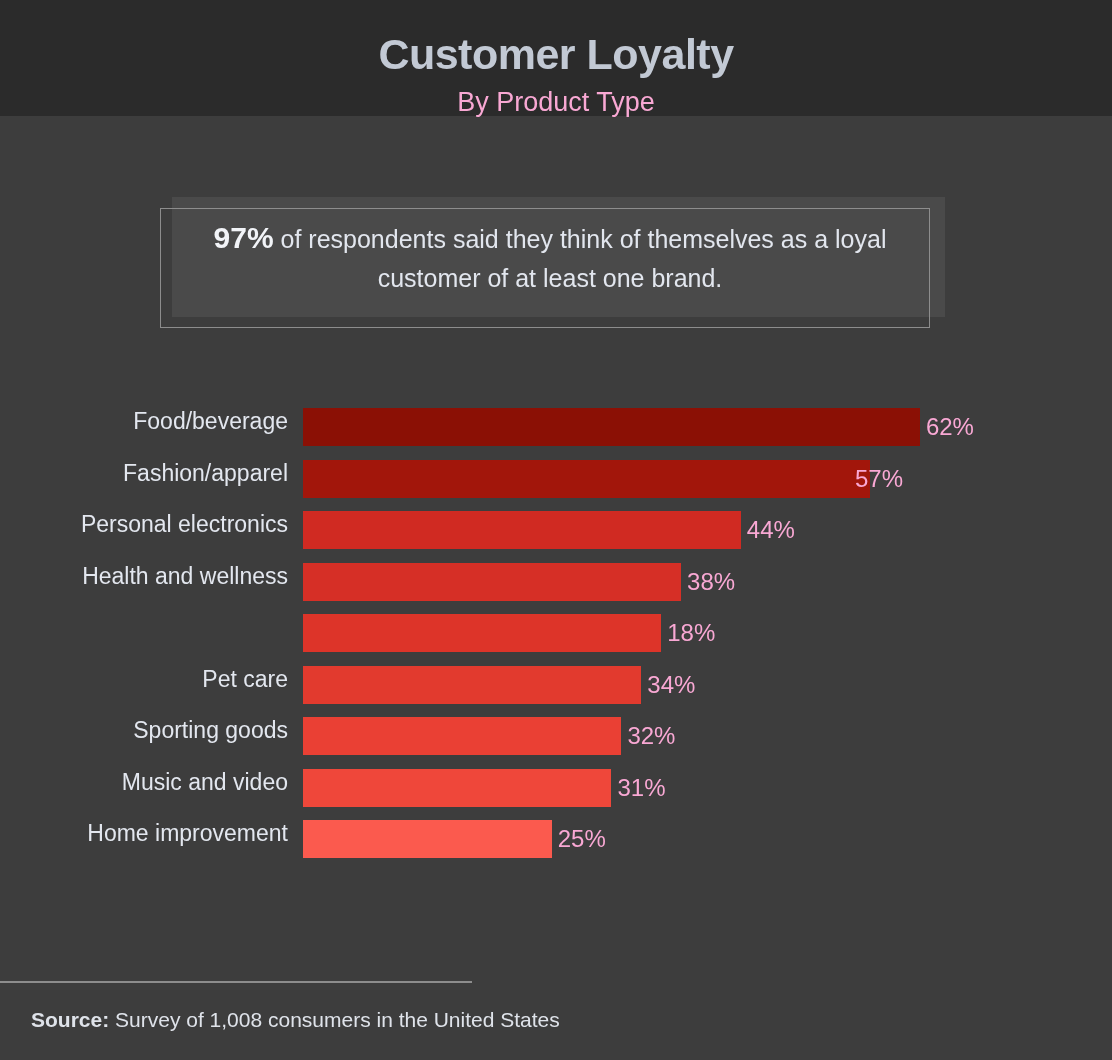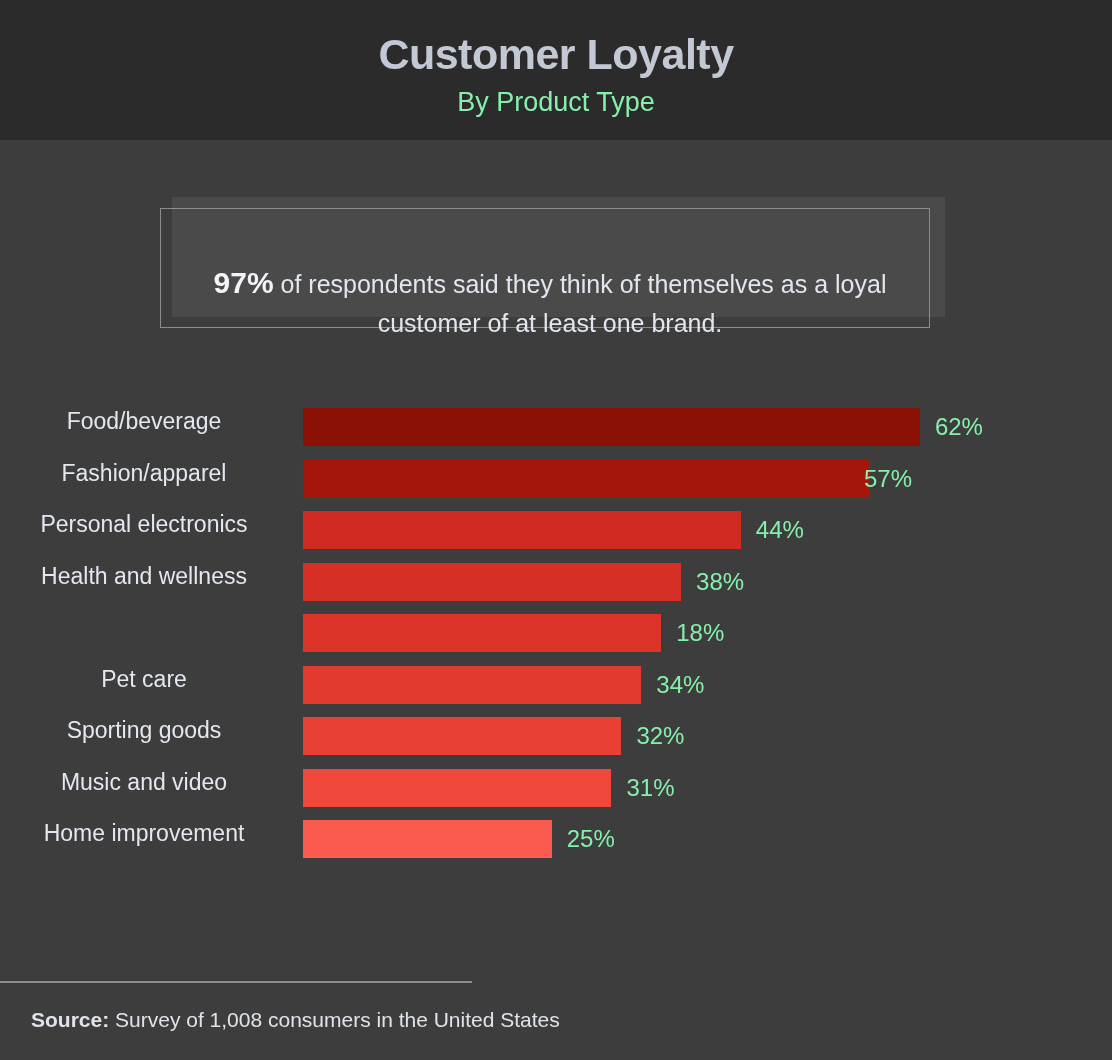--- a/index.html
+++ b/index.html
@@ -14,39 +14,39 @@
     font-family: "Liberation Sans", sans-serif;
     overflow: hidden;
     position: relative;
   }
 
   
   .header-band {
     position: absolute;
     left: 0; top: 0;
     width: 1112px;
-    height: 140px;
+    height: 116px;
     background: #2b2b2b;
     text-align: center;
   }
   .title {
     margin: 0;
     padding-top: 32px;
     font-size: 43px;
     font-weight: bold;
     color: #c2c9d4;
     letter-spacing: -0.5px;
     line-height: 1.05;
   }
   .subtitle {
     margin: 0;
     padding-top: 10px;
     font-size: 27px;
     font-weight: normal;
-    color: #86efac;
+    color: #f9a8d4;
     letter-spacing: 0px;
   }
 
   
   .callout-wrap {
     position: absolute;
     left: 0; top: 190px;
     width: 1112px;
     height: 150px;
   }
@@ -67,21 +67,20 @@
   }
   .callout-text {
     position: absolute;
     left: 180px; top: 28px;
     width: 740px;
     text-align: center;
     font-size: 25px;
     line-height: 39px;
     color: #e2e6ee;
     font-weight: 300;
-    margin-top: 45px;
   }
   .callout-text .big {
     font-weight: bold;
     font-size: 30px;
     color: #f2f4f8;
   }
 
   
   .chart {
     position: absolute;
@@ -91,21 +90,21 @@
   .bar-row {
     position: relative;
     height: 51.5px;
   }
   .bar-label {
     position: absolute;
     left: 0; top: 0;
     width: 288px;
     height: 38px;
     line-height: 38px;
-    text-align: center;
+    text-align: right;
     font-size: 23px;
     color: #e3e7ef;
     white-space: nowrap;
   }
   .bar-track {
     position: absolute;
     left: 303px; top: 6px;
     height: 38px;
     right: 0;
   }
@@ -113,23 +112,23 @@
     position: absolute;
     left: 0; top: 0;
     height: 38px;
   }
   .bar-value {
     position: absolute;
     top: 0;
     height: 38px;
     line-height: 38px;
     font-size: 24px;
-    color: #86efac;
+    color: #f9a8d4;
     white-space: nowrap;
-    padding-left: 15px;
+    padding-left: 6px;
   }
 
   
   .footer-rule {
     position: absolute;
     left: 0; top: 981px;
     width: 472px;
     height: 2px;
     background: #8d8d8d;
   }

